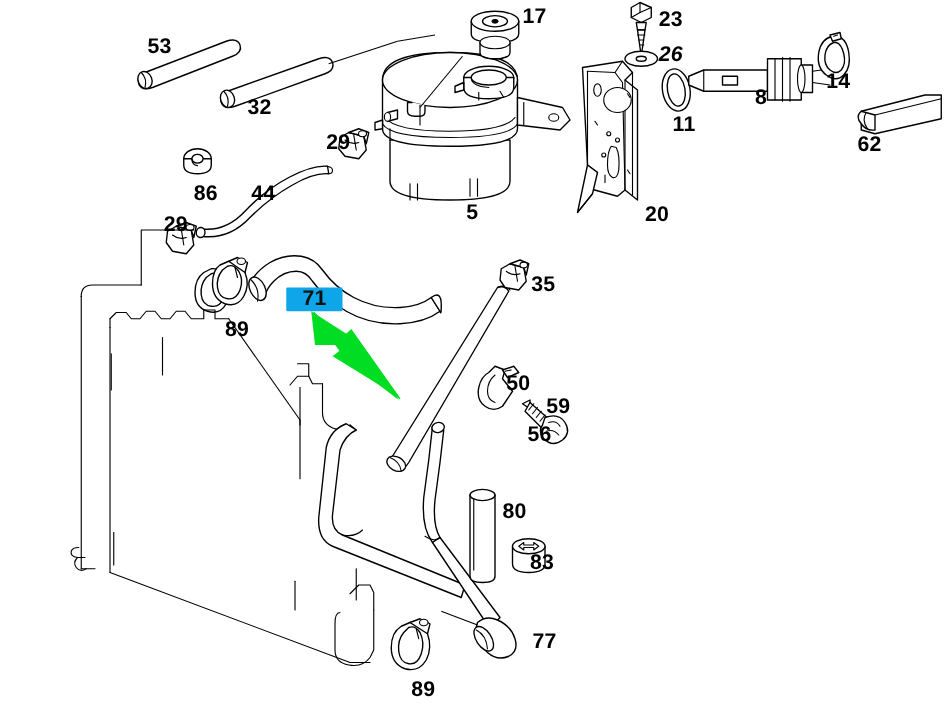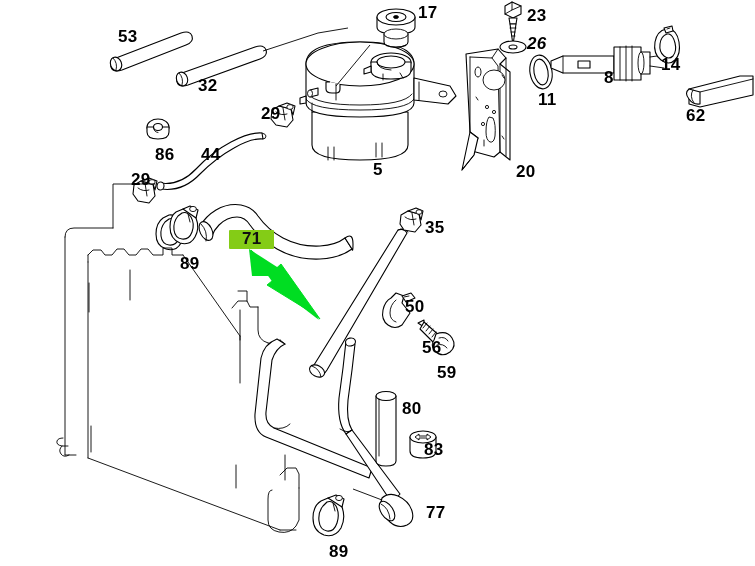--- a/index.html
+++ b/index.html
@@ -29,21 +29,21 @@
     position: absolute;
     font-family: "Liberation Sans", sans-serif;
     font-weight: bold;
     font-size: 17px;
     color: #000000;
     line-height: 14px;
     white-space: nowrap;
     letter-spacing: 0.2px;
   }
   .part-label.highlight {
-    background: #84cc16;
+    background: #0ea5e9;
     padding: 2px 13px 3px 13px;
     border-radius: 1px;
     color: #101010;
   }
 </style>
 </head>
 <body>
 
 <div id="diagram-root">
 
@@ -430,19 +430,19 @@
   <div class="part-label" style="left:373px; top:163px;">5</div>
   <div class="part-label" style="left:261px; top:107px;">29</div>
   <div class="part-label" style="left:155px; top:148px;">86</div>
   <div class="part-label" style="left:201px; top:148px;">44</div>
   <div class="part-label" style="left:131px; top:173px;">29</div>
   <div class="part-label" style="left:180px; top:257px;">89</div>
   <div class="part-label highlight" style="left:229px; top:230px;">71</div>
   <div class="part-label" style="left:425px; top:221px;">35</div>
   <div class="part-label" style="left:405px; top:264px;margin-top:36px;">50</div>
   <div class="part-label" style="left:422px; top:308px;margin-top:33px;">56</div>
-  <div class="part-label" style="left:437px; top:318px;margin-top:48px;">59</div>
+  <div class="part-label" style="left:437px; top:318px;">59</div>
   <div class="part-label" style="left:402px; top:402px;">80</div>
   <div class="part-label" style="left:424px; top:443px;">83</div>
   <div class="part-label" style="left:426px; top:506px;">77</div>
   <div class="part-label" style="left:329px; top:545px;">89</div>
 
 </div>
 
 </body></html>

